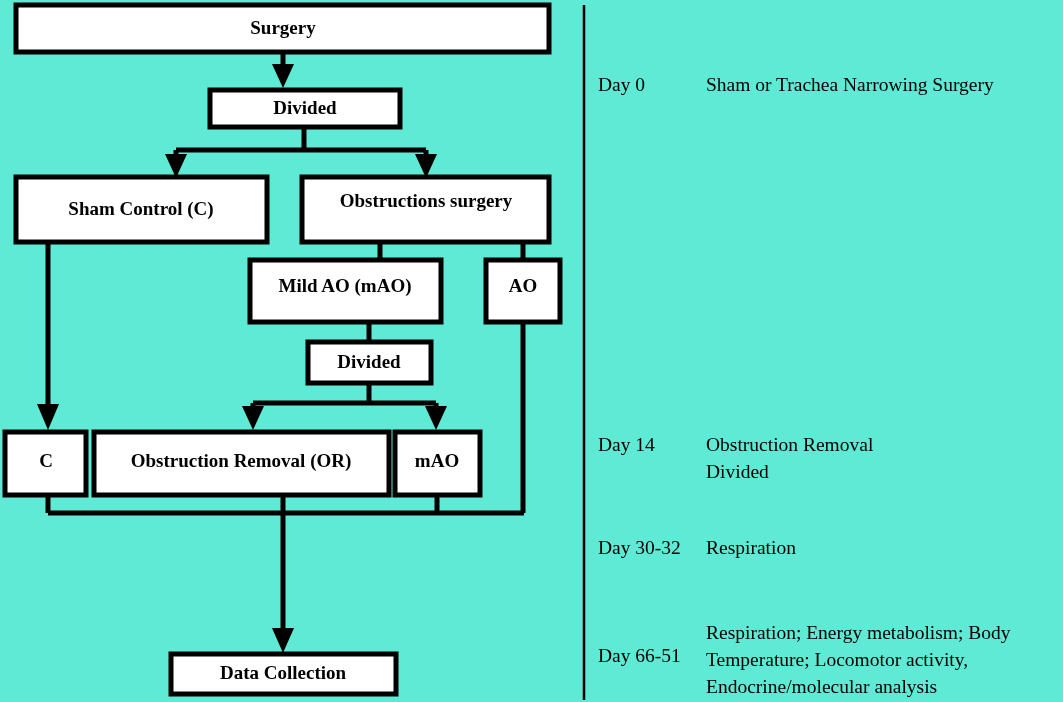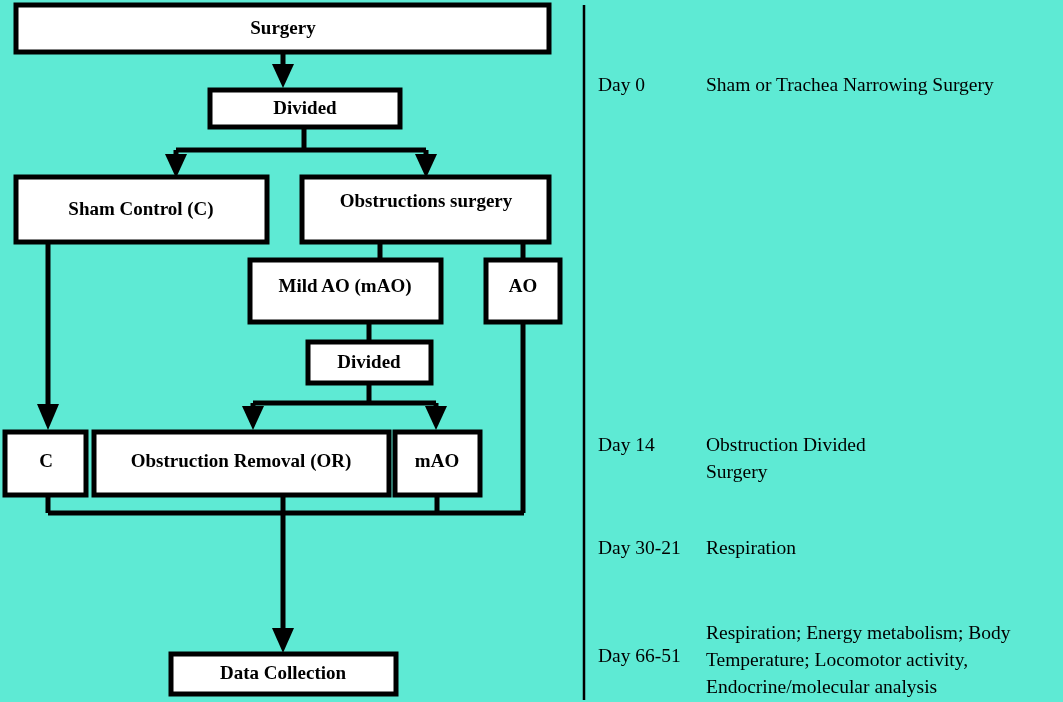--- a/index.html
+++ b/index.html
@@ -181,25 +181,25 @@
 
   <div class="timeline">
 
     <div class="tl-row" style="top:72px;align-items:flex-end;">
       <div class="tl-day">Day 0</div>
       <div class="tl-desc">Sham or Trachea Narrowing Surgery</div>
     </div>
 
     <div class="tl-row" style="top:408px;margin-top:24px;">
       <div class="tl-day">Day 14</div>
-      <div class="tl-desc" style="width:220px;">Obstruction Divided Surgery</div>
+      <div class="tl-desc" style="width:220px;">Obstruction Removal Divided</div>
     </div>
 
     <div class="tl-row" style="top:535px;">
-      <div class="tl-day">Day 30-21</div>
+      <div class="tl-day">Day 30-32</div>
       <div class="tl-desc">Respiration</div>
     </div>
 
     <div class="tl-row" style="top:620px;">
       <div class="tl-day" style="padding-top:23px;">Day 66-51</div>
       <div class="tl-desc">Respiration; Energy metabolism; Body Temperature; Locomotor activity, Endocrine/molecular analysis</div>
     </div>
 
   </div>
 

